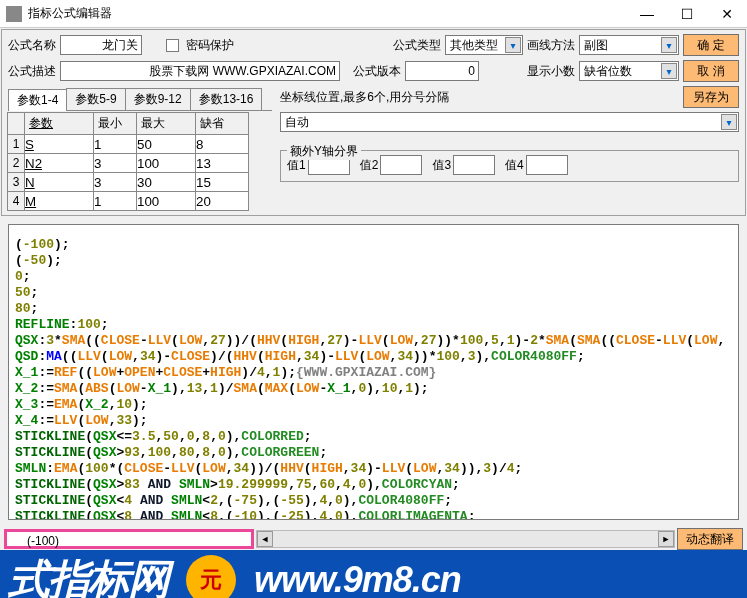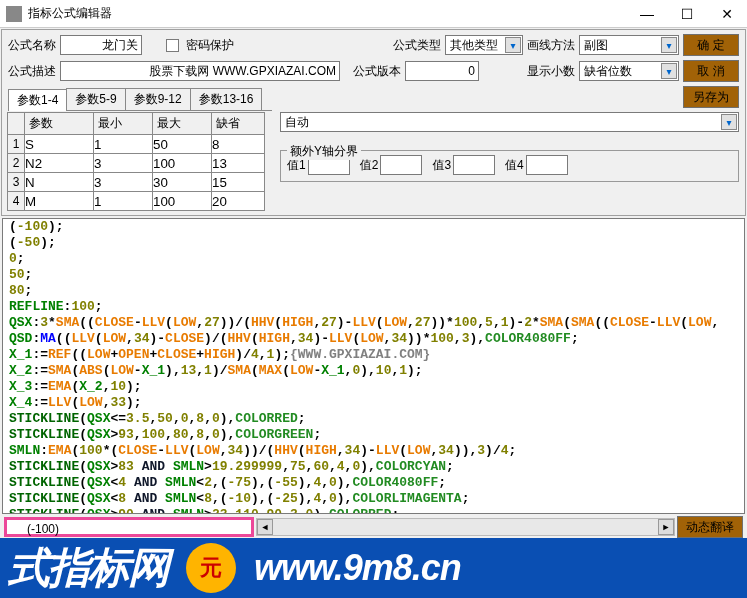--- a/index.html
+++ b/index.html
@@ -6,41 +6,41 @@
 body { font-family: "Microsoft YaHei", SimSun, Arial, sans-serif; font-size: 12px; background: #f0f0f0; width: 747px; height: 598px; overflow: hidden; }
 .titlebar { height: 28px; background: #fff; border-bottom: 1px solid #ccc; display: flex; align-items: center; padding-left: 6px; }
 .titlebar .icon { width: 16px; height: 16px; background: #888; margin-right: 6px; }
 .titlebar .title { flex: 1; font-size: 12px; }
 .titlebar .winbtn { width: 40px; height: 28px; text-align: center; line-height: 28px; font-size: 14px; cursor: pointer; }
 .form-area { background: #f0f0f0; border: 1px solid #a0a0a0; margin: 1px; padding: 4px 6px; }
 .row { display: flex; align-items: center; margin-bottom: 4px; gap: 4px; }
 .lbl { font-size: 12px; white-space: nowrap; }
 input[type=text] { border: 1px solid #7a7a7a; background: #fff; height: 20px; padding: 0 3px; font-size: 12px; text-align: right; }
 .checkbox { width: 13px; height: 13px; border: 1px solid #7a7a7a; background: #fff; display: inline-block; margin-right: 3px; vertical-align: middle; }
-.btn { border: 1px solid #707070; background: #a16207; height: 22px; padding: 0 8px; font-size: 12px; cursor: pointer; white-space: nowrap; }
+.btn { border: 1px solid #707070; background: #fdba74; height: 22px; padding: 0 8px; font-size: 12px; cursor: pointer; white-space: nowrap; }
 .dropdown { border: 1px solid #7a7a7a; background: #fff; height: 20px; display: flex; align-items: center; padding: 0 2px 0 4px; font-size: 12px; position: relative; }
 .dropdown .arrow { position: absolute; right: 1px; top: 1px; width: 16px; height: 16px; background: #e1e1e1; border: 1px solid #888; display: flex; align-items: center; justify-content: center; color: #0066cc; font-size: 10px; }
 .tabs { display: flex; border-bottom: 1px solid #888; margin-top: 2px; }
 .tab { border: 1px solid #888; border-bottom: none; padding: 2px 8px; font-size: 12px; background: #f0f0f0; cursor: pointer; margin-right: -1px; }
 .tab.active { background: #fff; position: relative; top: 1px; }
 .param-table { display: flex; flex-direction: column; margin-top: 2px; }
 .param-head, .param-row { display: flex; }
 .param-head div, .param-row div, .param-row input { border: 1px solid #888; margin: -1px 0 0 -1px; }
 .param-head div { background: #f0f0f0; padding: 2px 4px; font-size: 12px; text-align: left; }
 .param-row .rownum { width: 18px; text-align: center; background: #f0f0f0; padding: 2px 0; font-size: 12px; }
 .param-row input { height: 20px; }
-.col-name { width: 70px; }
-.col-min { width: 60px; }
+.col-name { width: 70px; text-decoration: underline; }
+.col-min { width: 44px; }
 .col-max { width: 60px; }
 .col-def { width: 54px; }
 .fieldset { border: 1px solid #999; padding: 4px 6px 6px 6px; margin-top: 18px; position: relative; }
 .fieldset .legend { position: absolute; top: -8px; left: 6px; background: #f0f0f0; padding: 0 3px; font-size: 12px; }
 .vfield { display: inline-flex; align-items: center; gap: 2px; }
 .vfield input { width: 42px; }
-.code-area { background: #fff; border: 1px solid #7a7a7a; margin: 2px; padding: 0 6px; font-family: Consolas, "Courier New", monospace; font-size: 13px; line-height: 16px; white-space: pre; overflow: auto; height: 296px; font-weight: bold; }
+.code-area { background: #fff; border: 1px solid #7a7a7a; margin: 8px; padding: 12px 6px; font-family: Consolas, "Courier New", monospace; font-size: 13px; line-height: 16px; white-space: pre; overflow: auto; height: 296px; font-weight: bold; }
 .bottom-row { display: flex; align-items: center; padding: 0 4px; gap: 2px; }
 .status-box { border: 3px solid #ec4899; background: #fff; height: 20px; flex: 0 0 250px; padding: 0 20px; font-size: 12px; line-height: 18px; }
 .scrollbar-h { flex: 1; height: 18px; background: #e8e8e8; border: 1px solid #bbb; position: relative; }
 .sb-btn { width: 16px; height: 16px; background: #ddd; border: 1px solid #999; font-size: 9px; text-align: center; line-height: 14px; position: absolute; }
 .banner { background: #0a4fb3; height: 60px; display: flex; align-items: center; padding: 0 8px; color: #fff; overflow: hidden; }
 .banner .cn { font-size: 42px; font-weight: bold; font-style: italic; letter-spacing: -2px; }
 .banner .logo { width: 50px; height: 50px; margin: 0 18px; background: #ffb400; border-radius: 50%; display: flex; align-items: center; justify-content: center; font-size: 22px; color: #c00; font-weight: bold; }
 .banner .url { font-size: 36px; font-weight: bold; font-style: italic; letter-spacing: -1px; }
 .c-black{color:#000}.c-olive{color:#808000}.c-green{color:#008000}.c-teal{color:#228b22}.c-blue{color:#0000ff}.c-purple{color:#0f172a}.c-orange{color:#e87b00}.c-gray{color:#808080}.c-dkgreen{color:#006400}
 </style>
@@ -134,20 +134,21 @@
               <input class="col-min" value="1" style="">
               <input class="col-max" value="100" style="">
               <input class="col-def" value="20" style="">
             </div>
           </div>
       </div>
     </div>
 
     <div style="flex:1">
       <div class="row" style="justify-content:flex-end">
+        <span class="lbl">坐标线位置,最多6个,用分号分隔</span>
         <span style="flex:1"></span>
         <button class="btn" style="width:56px">另存为</button>
       </div>
       <div class="dropdown" style="width:100%;">
           <span>自动</span>
           <span class="arrow">▾</span>
         </div>
       <div class="fieldset">
         <div class="legend">额外Y轴分界</div>
         <div style="display:flex;gap:10px">

